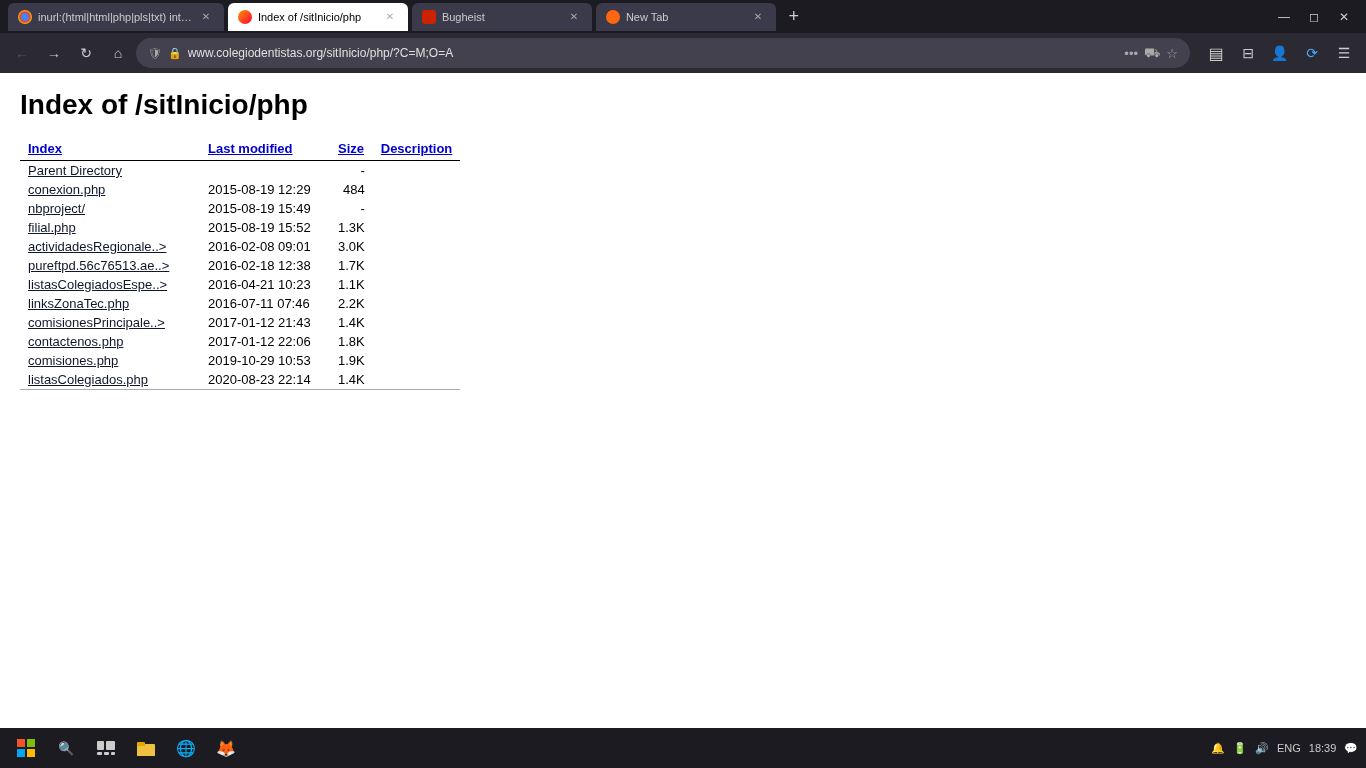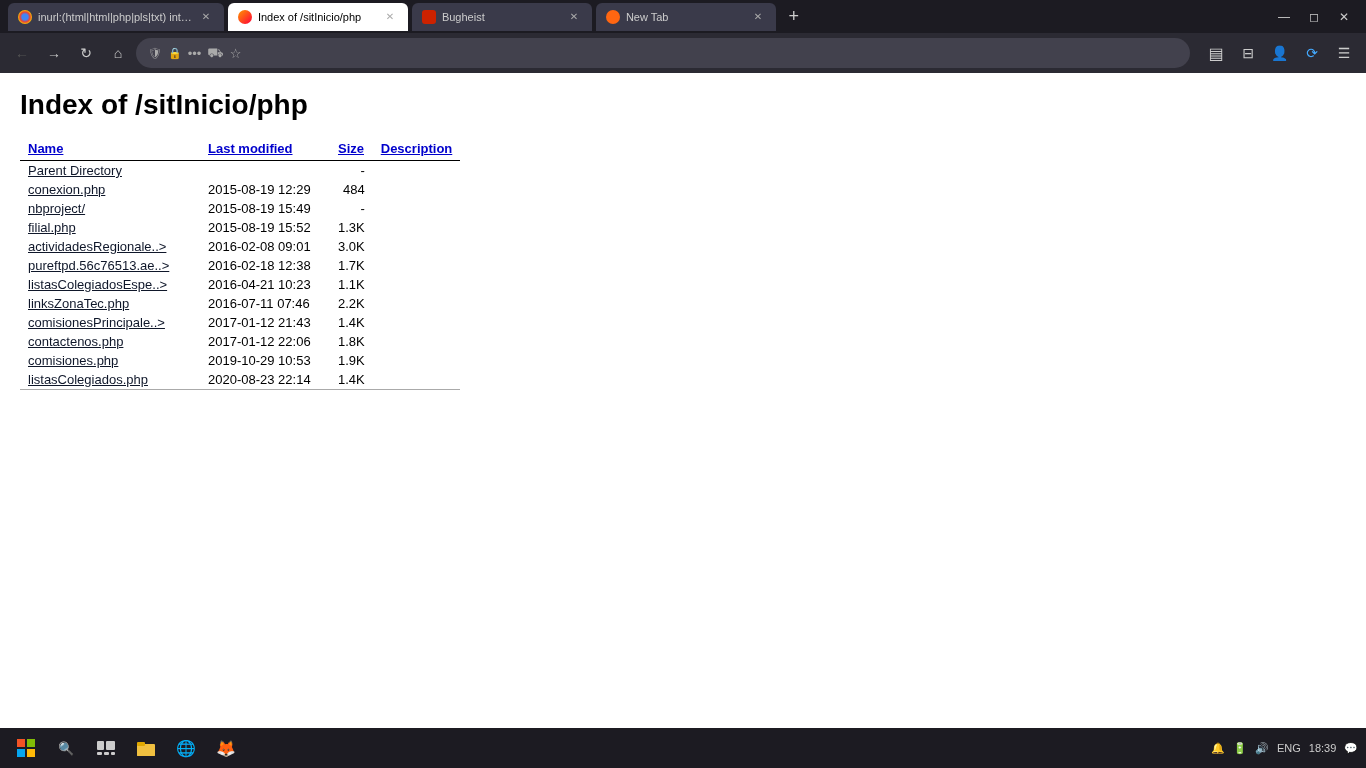--- a/index.html
+++ b/index.html
@@ -100,20 +100,21 @@
   </div>
 
   <div class="nav-bar">
     <div class="nav-btn disabled">←</div>
     <div class="nav-btn">→</div>
     <div class="nav-btn">↻</div>
     <div class="nav-btn">⌂</div>
     <div class="address-bar">
       <span class="address-lock">🛡</span>
       <span class="address-lock" style="font-size:11px;">🔒</span>
+      <span class="address-text">www.colegiodentistas.org/sitInicio/php/?C=M;O=A</span>
       <div class="address-icons">
         <span>•••</span>
         <span>⛟</span>
         <span>☆</span>
       </div>
     </div>
     <div class="toolbar-right">
       <div class="toolbar-icon" style="font-size:16px;">▤</div>
       <div class="toolbar-icon">⊟</div>
       <div class="toolbar-icon">👤</div>
@@ -122,21 +123,21 @@
     </div>
   </div>
 
   <div class="page-content">
     <h1 class="page-title">Index of /sitInicio/php</h1>
 
     <table class="directory-table">
       <thead>
         <tr>
           <th class="col-name">
-            <a href="#">Name</a>
+            <a href="#">Index</a>
           </th>
           <th class="col-date">
             <a href="#">Last modified</a>
           </th>
           <th class="col-size">
             <a href="#">Size</a>
           </th>
           <th class="col-desc">
             <a href="#">Description</a>
           </th>

